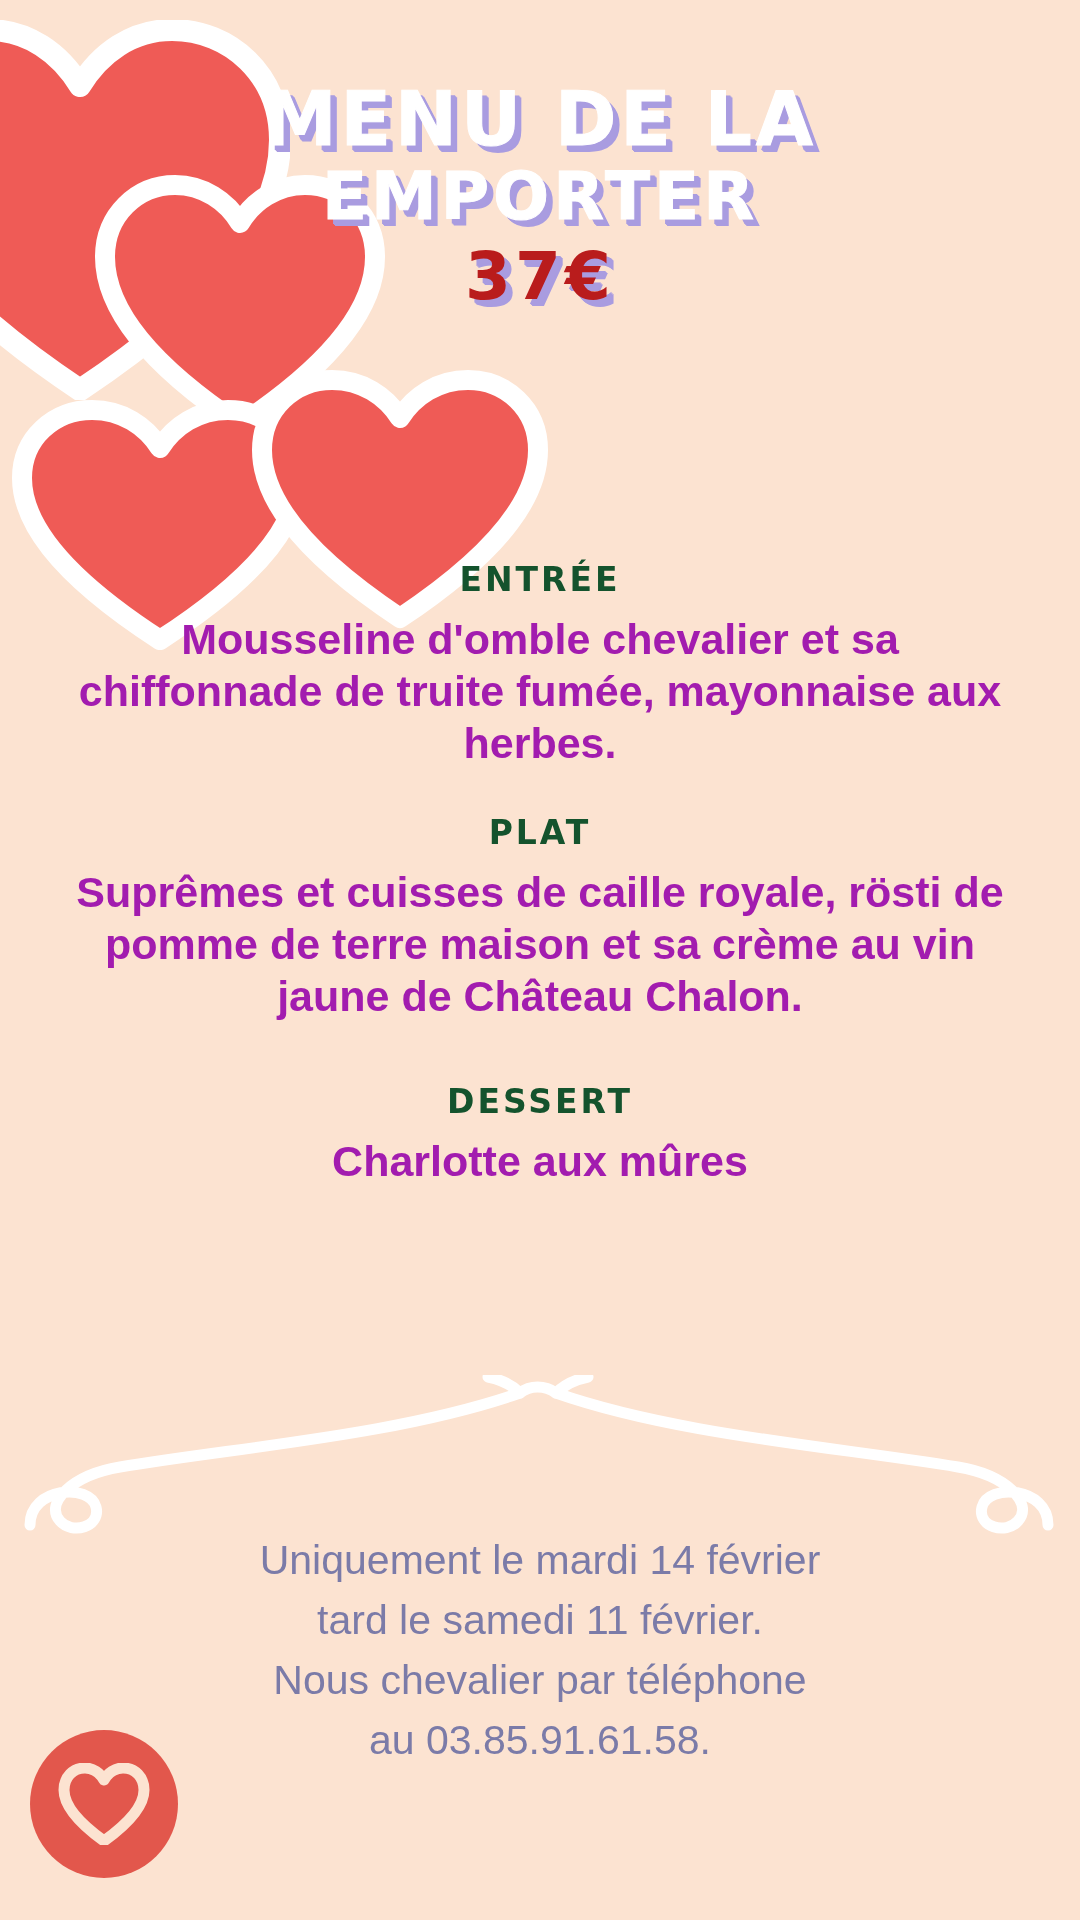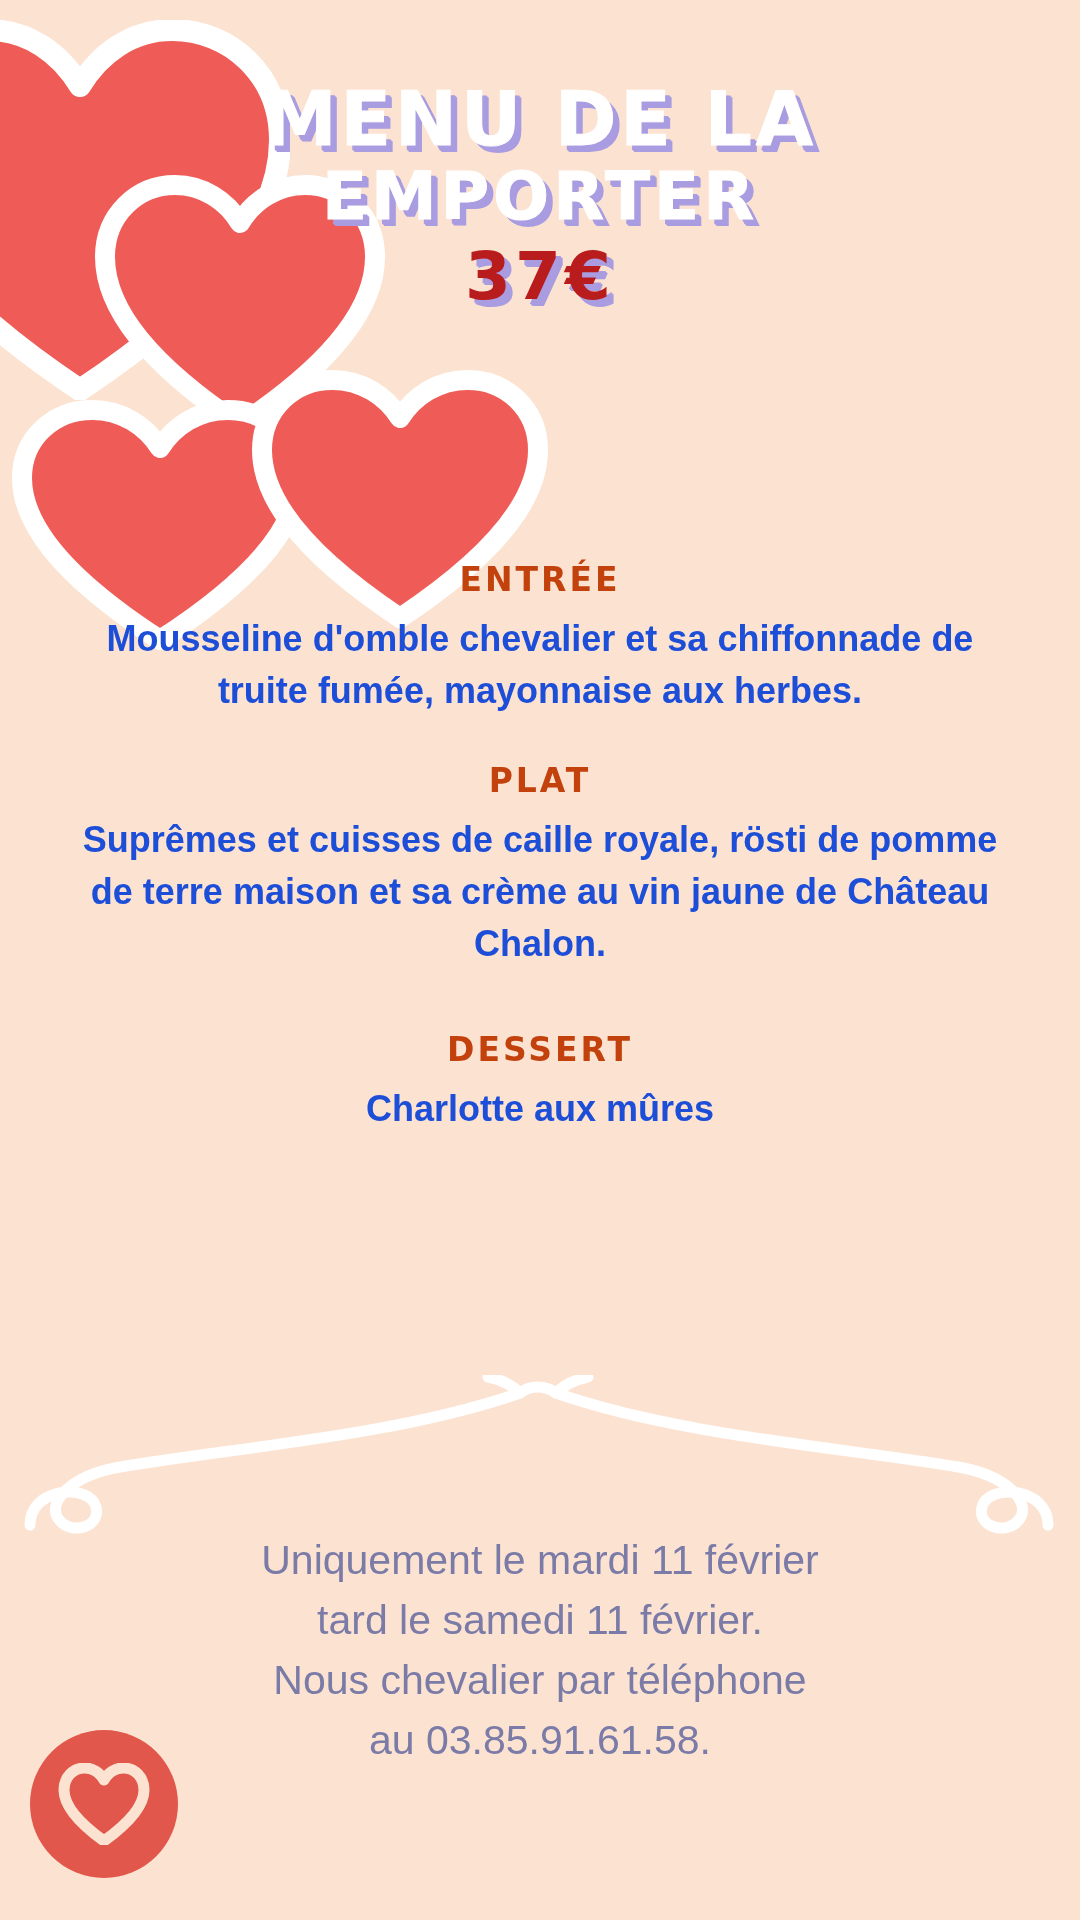--- a/index.html
+++ b/index.html
@@ -84,30 +84,30 @@
     z-index: 6;
   }
   .course {
     margin-bottom: 34px;
   }
   .course-title {
     font-family: "DejaVu Sans", sans-serif;
     font-weight: bold;
     font-size: 33px;
     letter-spacing: 3px;
-    color: #c2410c;
+    color: #14532d;
     text-transform: uppercase;
     margin-bottom: 14px;
   }
   .course-desc {
     font-family: "Liberation Sans", sans-serif;
     font-weight: bold;
-    font-size: 36px;
+    font-size: 43px;
     line-height: 52px;
-    color: #1d4ed8;
+    color: #a21caf;
   }
   .course.plat { margin-top: 44px; }
   .course.dessert { margin-top: 60px; }
 
   
   .divider {
     position: absolute;
     top: 1375px;
     left: 0;
     width: 1080px;
@@ -194,21 +194,21 @@
 
   </div>
 
   <svg class="divider" viewBox="0 0 1080 170" preserveAspectRatio="none">
     <path d="M30 150 C 30 112 90 108 96 132 C 101 152 72 160 60 146 C 44 128 72 100 120 92 C 240 72 400 60 520 18 C 530 10 545 10 556 18 C 676 60 838 72 958 92 C 1006 100 1034 128 1018 146 C 1006 160 977 152 982 132 C 988 108 1048 112 1048 150" fill="none" stroke="#ffffff" stroke-width="11" stroke-linecap="round"></path>
     <path d="M520 18 C 510 8 498 4 488 2" fill="none" stroke="#ffffff" stroke-width="11" stroke-linecap="round"></path>
     <path d="M556 18 C 566 8 578 4 588 2" fill="none" stroke="#ffffff" stroke-width="11" stroke-linecap="round"></path>
   </svg>
 
   <div class="footer-note">
-    <div>Uniquement le mardi 11 février</div>
+    <div>Uniquement le mardi 14 février</div>
     <div>tard le samedi 11 février.</div>
     <div>Nous chevalier par téléphone</div>
     <div>au 03.85.91.61.58.</div>
   </div>
 
   <div class="badge">
     <svg width="92" height="82" viewBox="0 0 92 82">
       <path d="M46 78 C 14 55 6 39 6 27 C 6 14 15 5 27 5 C 35 5 42 10 46 17 C 50 10 57 5 65 5 C 77 5 86 14 86 27 C 86 39 78 55 46 78 Z" fill="none" stroke="#fce3d1" stroke-width="11" stroke-linejoin="round"></path>
     </svg>
   </div>

